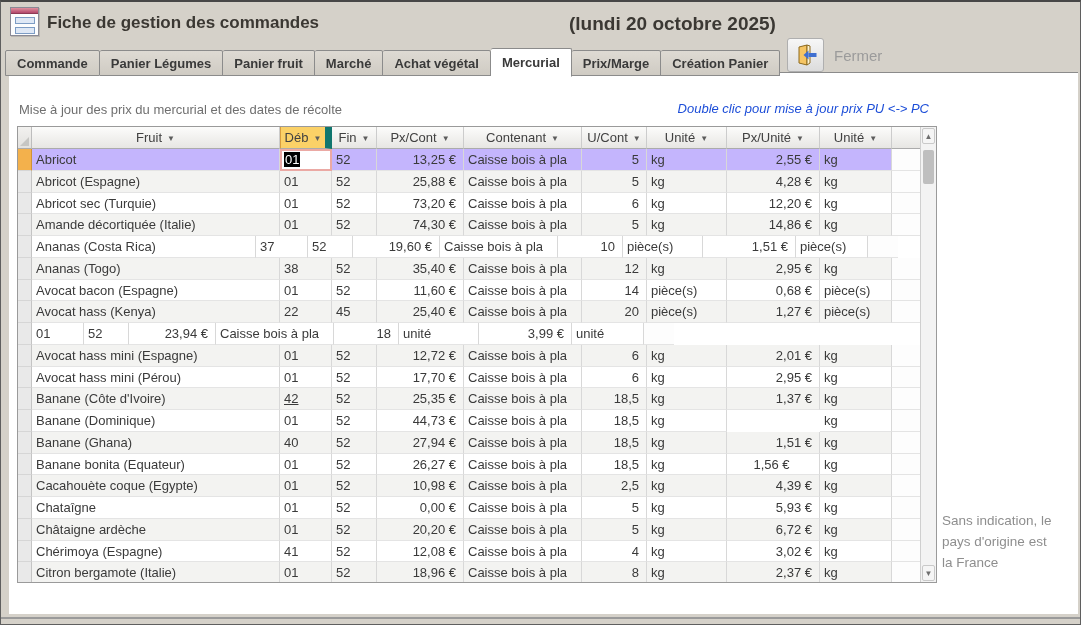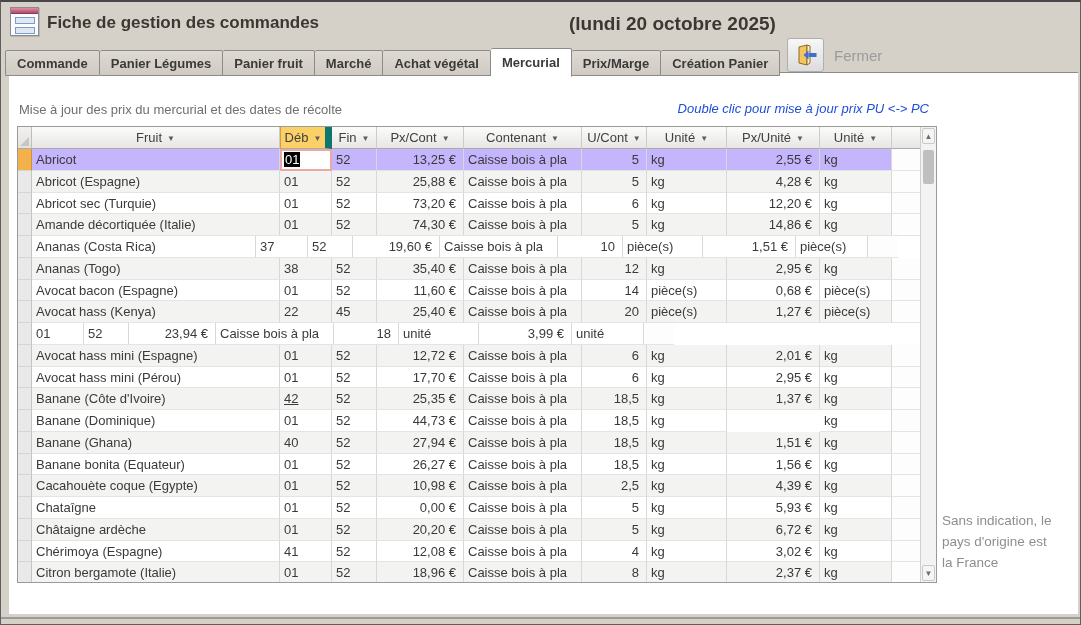--- a/index.html
+++ b/index.html
@@ -326,21 +326,21 @@
           </div>
           <div class="gridrow">
             <div class="rowsel"></div>
             <div class="cell " style="width: 248px;">Banane bonita (Equateur)</div>
             <div class="cell " style="width: 52px;">01</div>
             <div class="cell " style="width: 45px;">52</div>
             <div class="cell r" style="width: 87px;">26,27 €</div>
             <div class="cell " style="width: 118px;">Caisse bois à pla</div>
             <div class="cell r" style="width: 65px;">18,5</div>
             <div class="cell " style="width: 80px;">kg</div>
-            <div class="cell r" style="width: 93px;">1,56 €</div>
+            <div class="cell r" style="width: 93px; text-align: center;">1,56 €</div>
             <div class="cell " style="width: 72px;">kg</div>
             <div class="cell blankcol" style="width: 30px;"></div>
           </div>
           <div class="gridrow alt">
             <div class="rowsel"></div>
             <div class="cell " style="width: 248px;">Cacahouète coque (Egypte)</div>
             <div class="cell " style="width: 52px;">01</div>
             <div class="cell " style="width: 45px;">52</div>
             <div class="cell r" style="width: 87px;">10,98 €</div>
             <div class="cell " style="width: 118px;">Caisse bois à pla</div>

